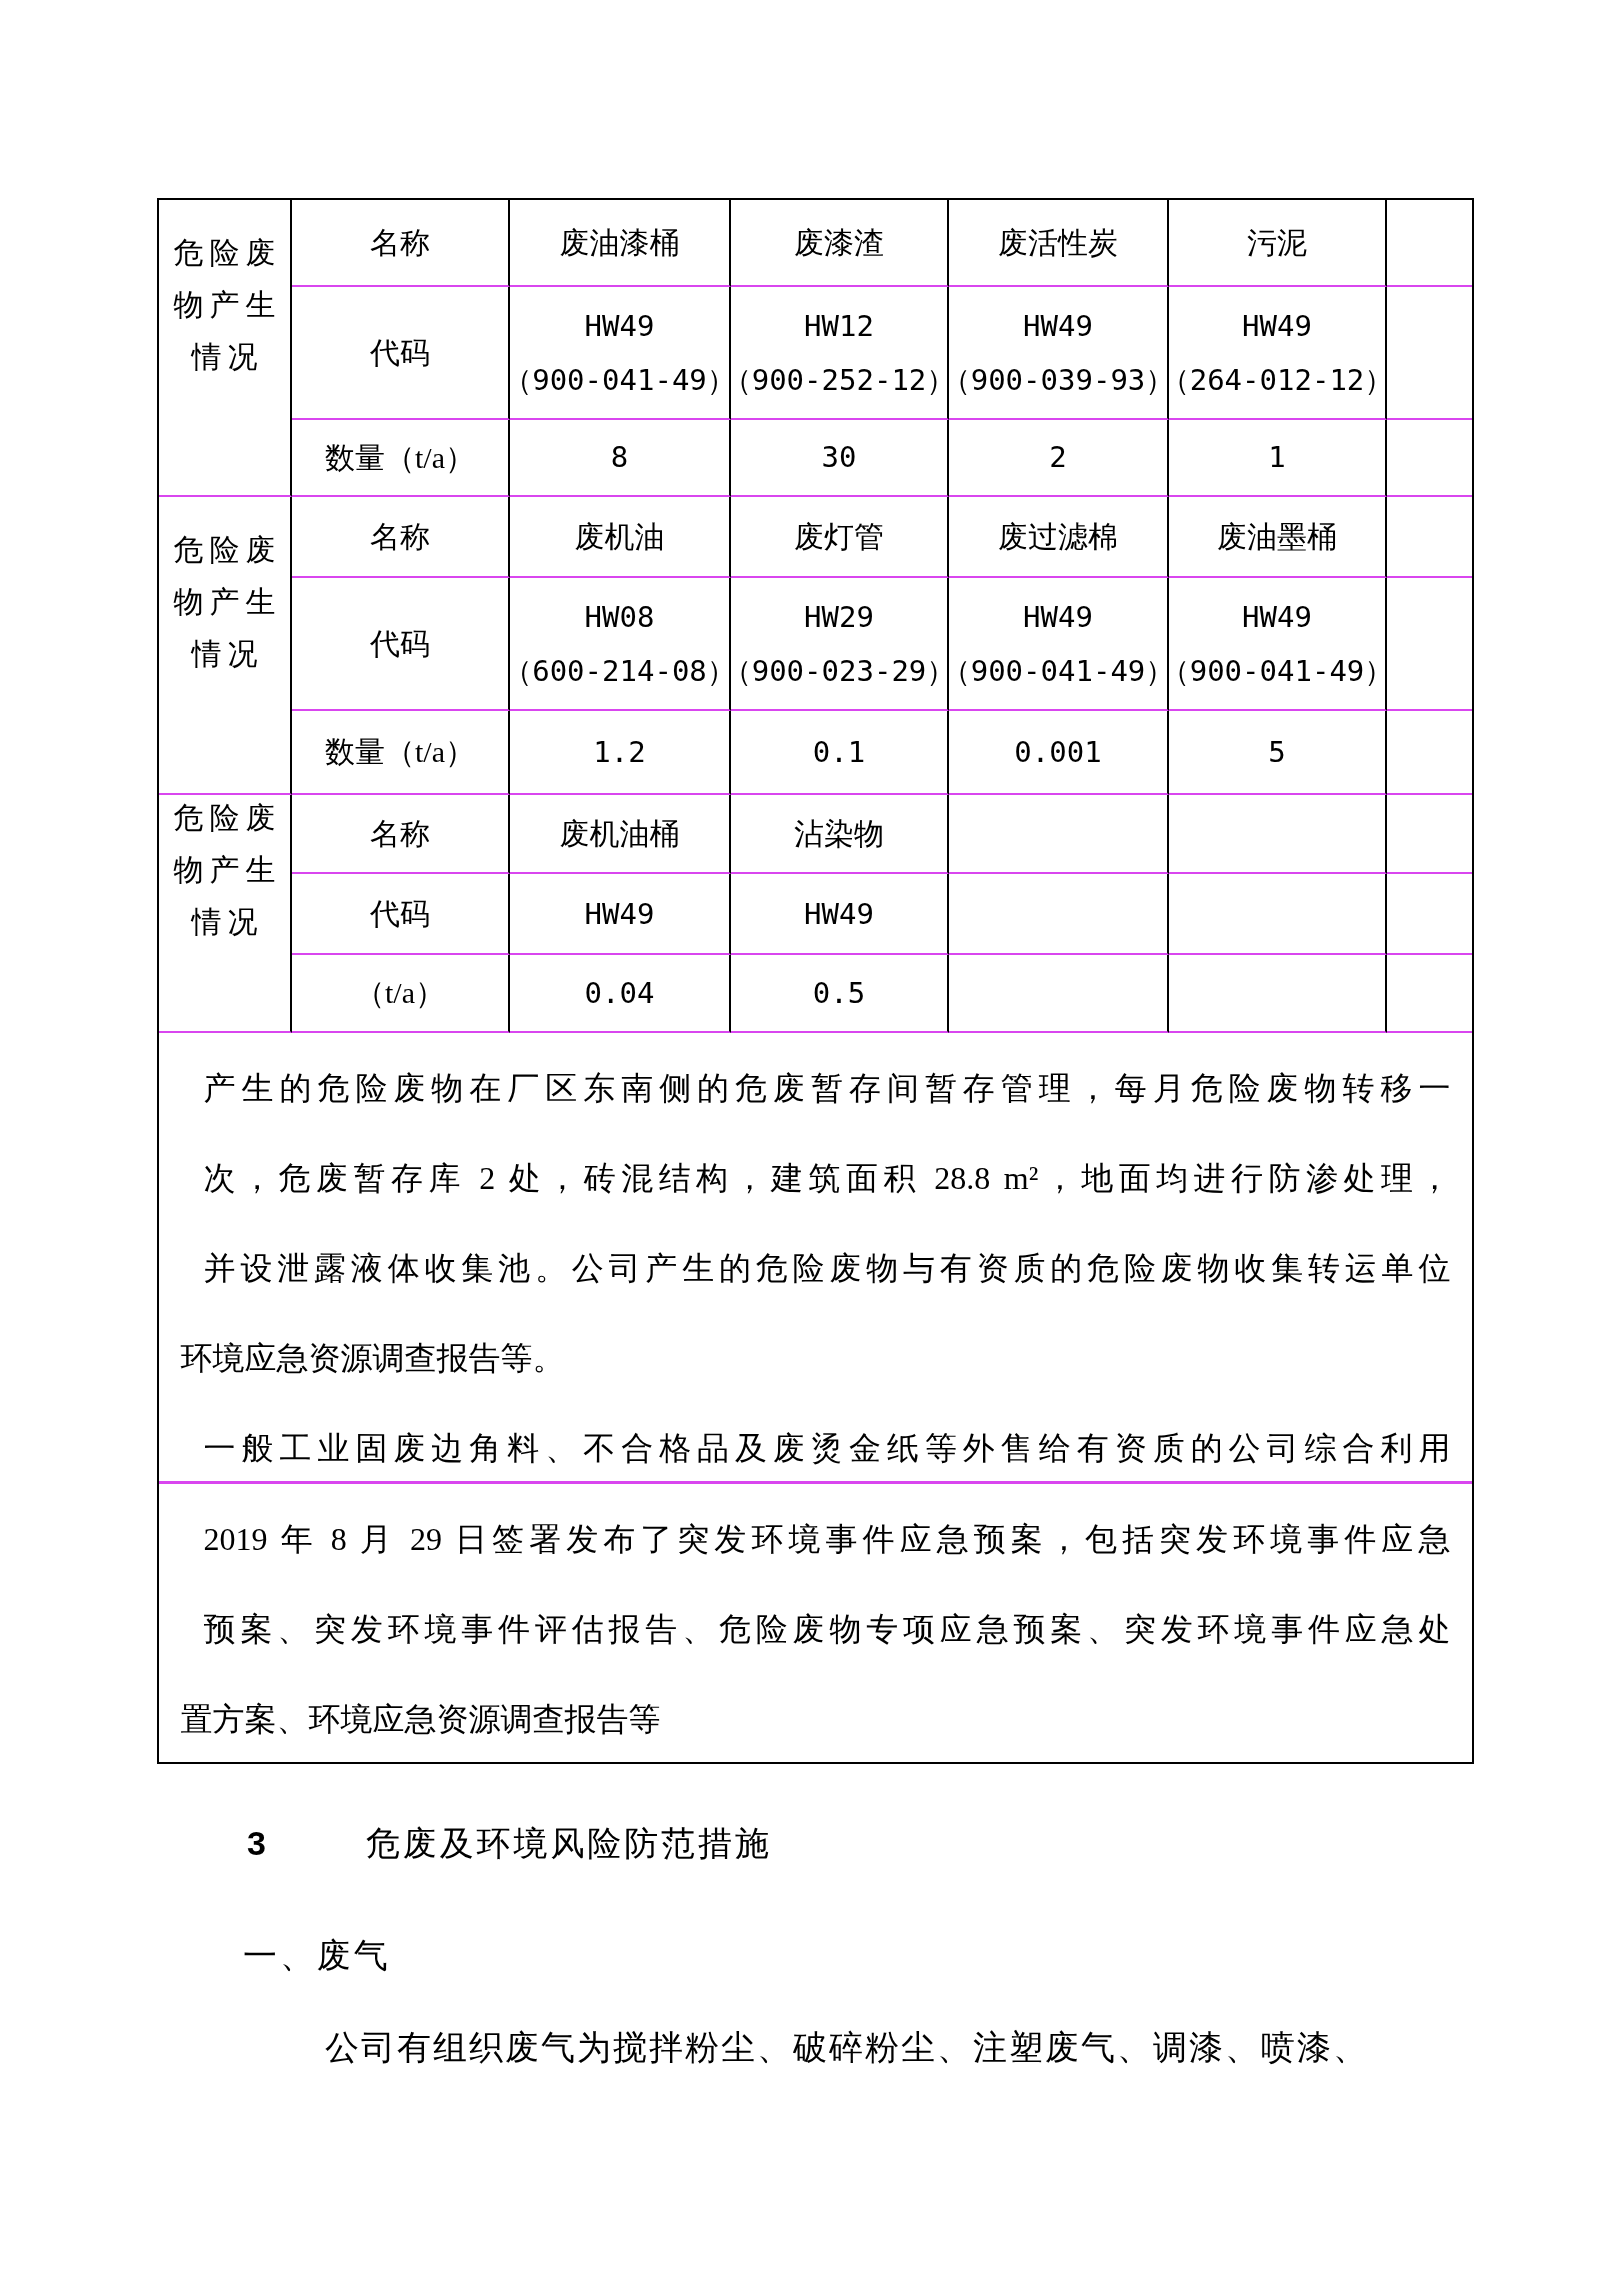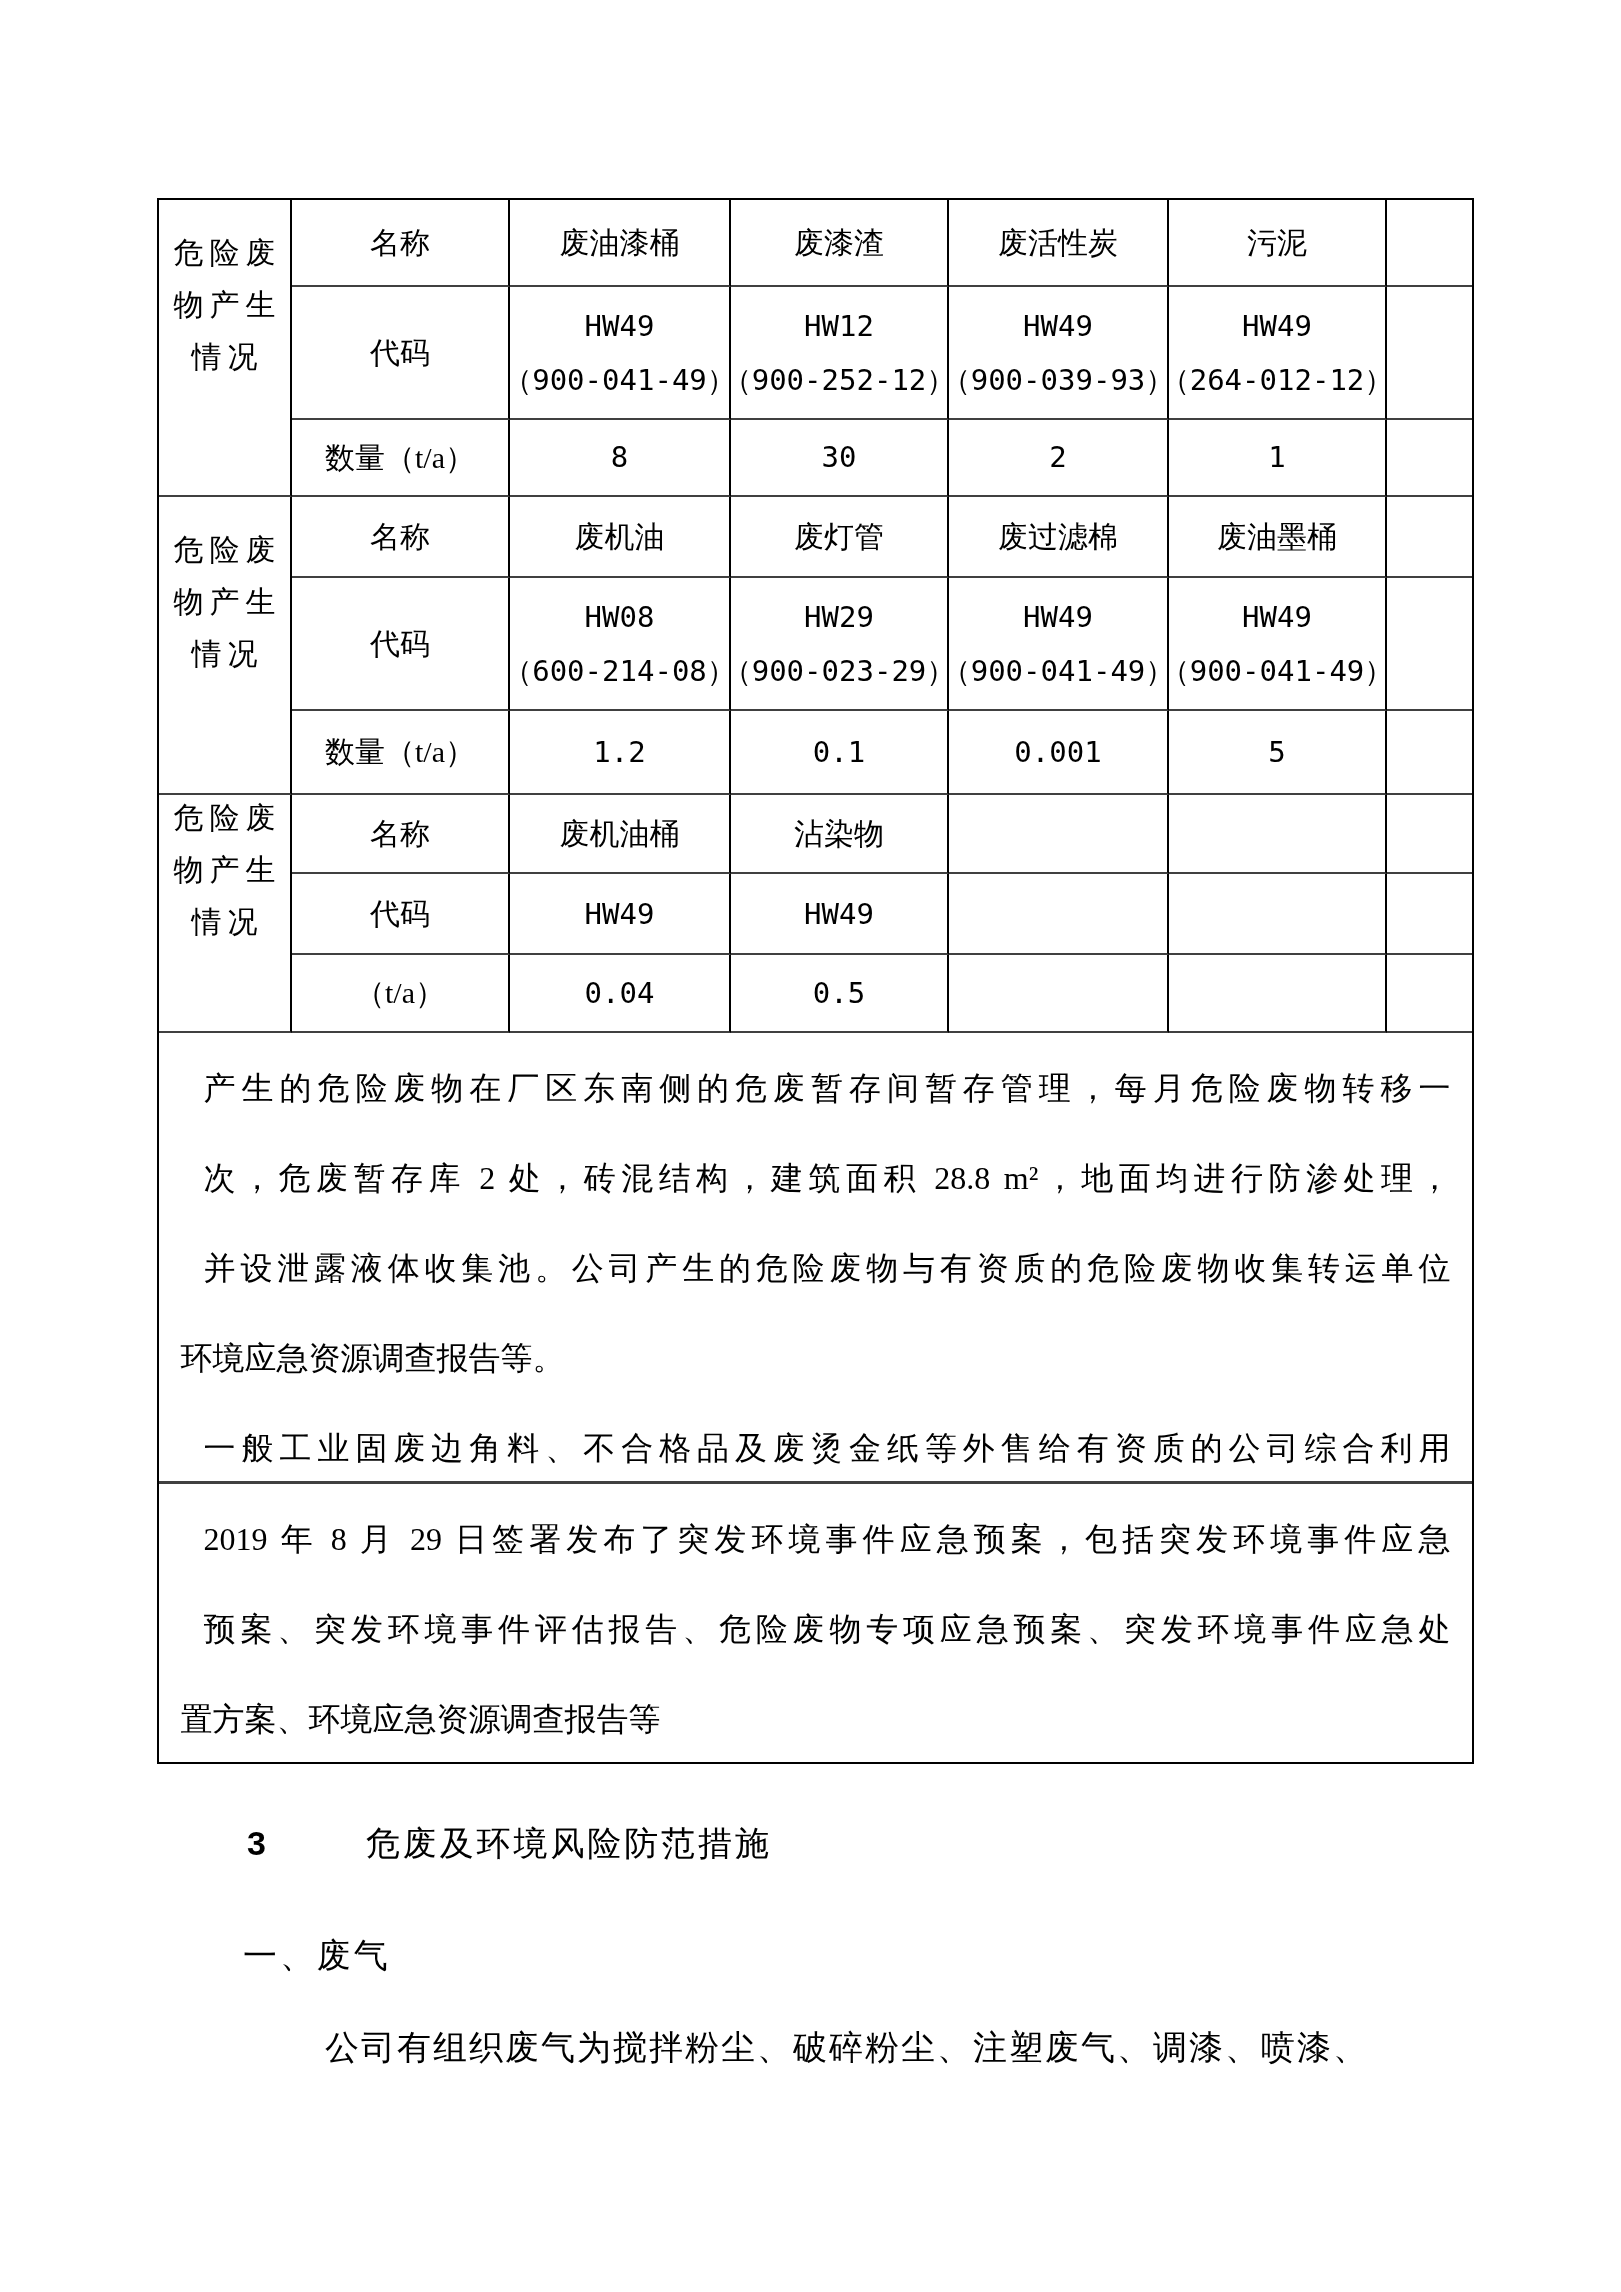--- a/index.html
+++ b/index.html
@@ -16,21 +16,21 @@
     position:absolute; left:157px; top:198px;
     display:grid;
     grid-template-columns:133px 218px 221px 218px 220px 218px 85px;
     grid-template-rows:87px 133px 77px 81px 133px 84px 79px 81px 78px 451px 278px;
     border:2px solid #000;
     border-bottom-width:2.9px;
   }
   .c {
     box-sizing:border-box;
     border-right:2px solid #000;
-    border-bottom:2px solid #404040;
+    border-bottom:2px solid #d946ef;
     display:flex; align-items:center; justify-content:center;
     font-size:30px; line-height:1.25;
     overflow:hidden;
     text-align:center;
   }
   .c.lastcol { border-right:none; }
   .c.bb3 { border-bottom-width:2.9px; }
   .c.bb4 { border-bottom-width:3.9px; }
   .c.noend { border-bottom:none; }
   .span3 { grid-row:span 3; }

